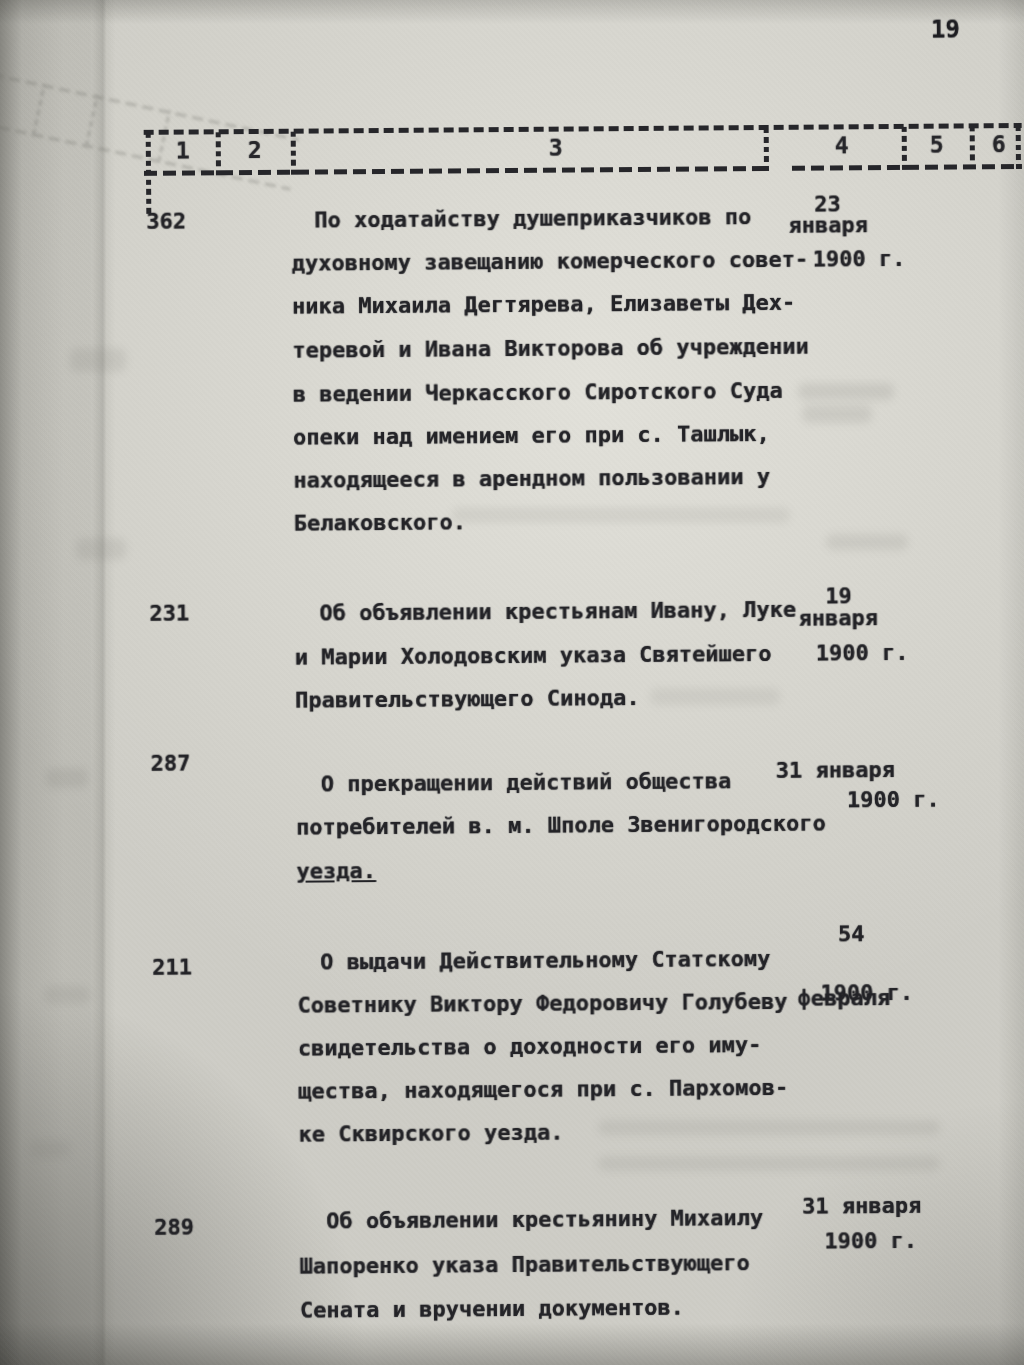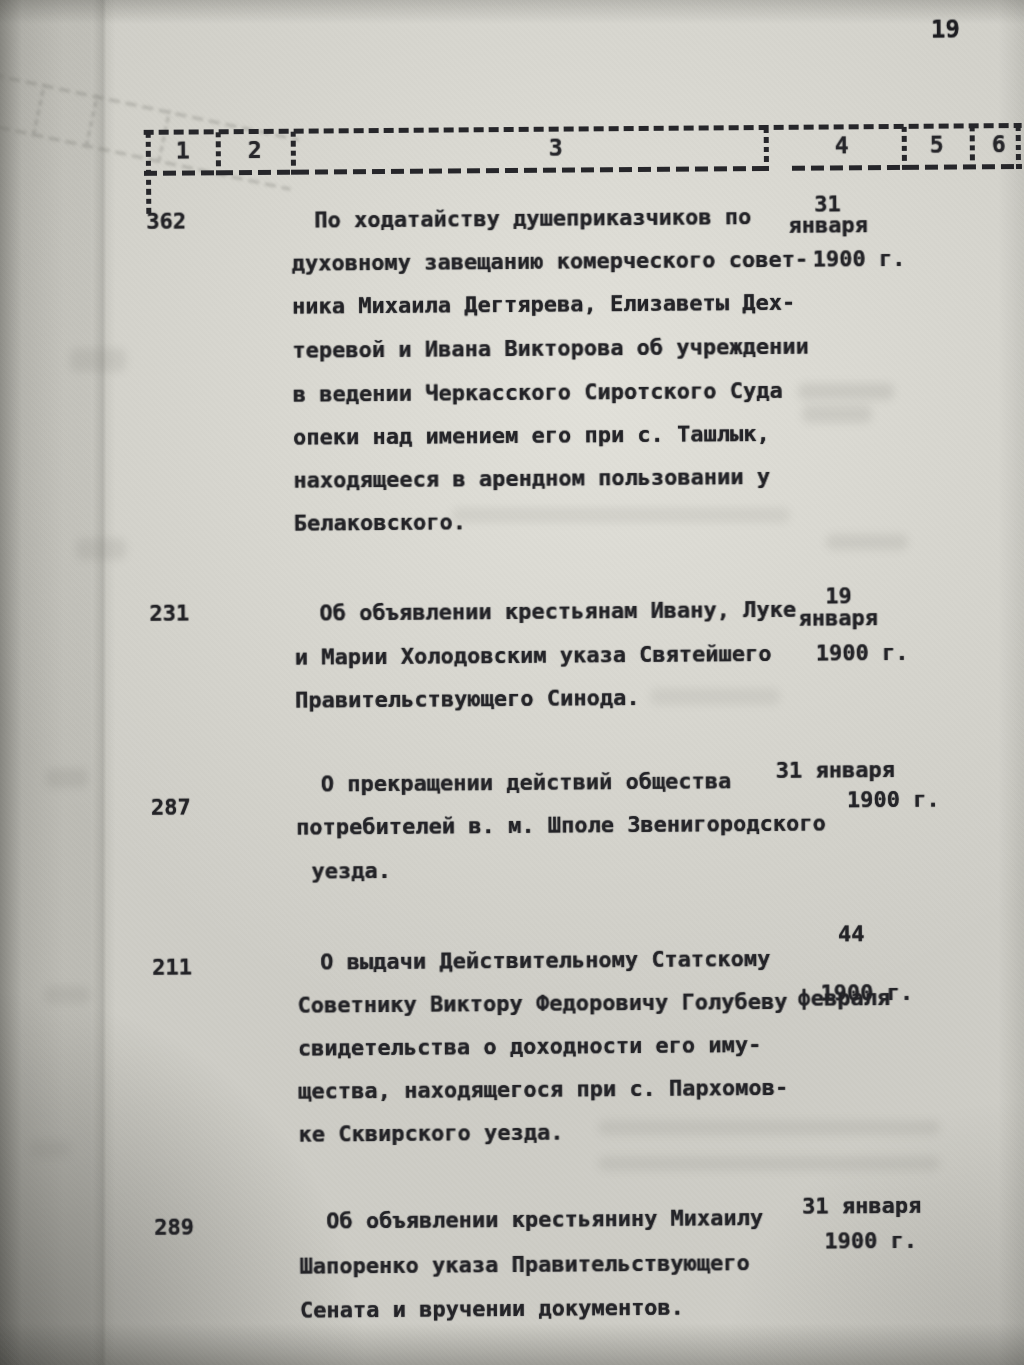--- a/index.html
+++ b/index.html
@@ -107,52 +107,52 @@
     <div>
       <div class="txt" style="left:150px;top:206px;">362</div>
       <div class="txt" style="left:318px;top:206px;">По ходатайству душеприказчиков по</div>
       <div class="txt" style="left:295px;top:249px;">духовному завещанию комерческого совет-</div>
       <div class="txt" style="left:295px;top:292px;">ника Михаила Дегтярева, Елизаветы Дех-</div>
       <div class="txt" style="left:295px;top:336px;">теревой и Ивана Викторова об учреждении</div>
       <div class="txt" style="left:295px;top:380px;">в ведении Черкасского Сиротского Суда</div>
       <div class="txt" style="left:295px;top:423px;">опеки над имением его при с. Ташлык,</div>
       <div class="txt" style="left:295px;top:466px;">находящееся в арендном пользовании у</div>
       <div class="txt" style="left:295px;top:509px;">Белаковского.</div>
-      <div class="txt" style="left:818px;top:194px;">31</div>
+      <div class="txt" style="left:818px;top:194px;">23</div>
       <div class="txt" style="left:792px;top:215px;">января</div>
       <div class="txt" style="left:816px;top:249px;">1900 г.</div>
     </div>
 
     <div>
       <div class="txt" style="left:150px;top:598px;">231</div>
       <div class="txt" style="left:320px;top:599px;">Об объявлении крестьянам Ивану, Луке</div>
       <div class="txt" style="left:295px;top:643px;">и Марии Холодовским указа Святейшего</div>
       <div class="txt" style="left:295px;top:686px;">Правительствующего Синода.</div>
       <div class="txt" style="left:826px;top:586px;">19</div>
       <div class="txt" style="left:799px;top:608px;">января</div>
       <div class="txt" style="left:816px;top:643px;">1900 г.</div>
     </div>
 
     <div>
-      <div class="txt" style="left:150px;top:792px;">287</div>
+      <div class="txt" style="left:150px;top:748px;">287</div>
       <div class="txt" style="left:320px;top:770px;">О прекращении действий общества</div>
       <div class="txt" style="left:295px;top:813px;">потребителей в. м. Шполе Звенигородского</div>
-      <div class="txt" style="left:310px;top:857px;">уезда.</div>
+      <div class="txt" style="left:295px;top:857px;text-decoration:underline;">уезда.</div>
       <div class="txt" style="left:775px;top:760px;">31 января</div>
       <div class="txt" style="left:846px;top:790px;">1900 г.</div>
     </div>
 
     <div>
       <div class="txt" style="left:150px;top:952px;">211</div>
       <div class="txt" style="left:318px;top:948px;">О выдачи Действительному Статскому</div>
       <div class="txt" style="left:295px;top:991px;">Советнику Виктору Федоровичу Голубеву</div>
       <div class="txt" style="left:295px;top:1034px;">свидетельства о доходности его иму-</div>
       <div class="txt" style="left:295px;top:1077px;">щества, находящегося при с. Пархомов-</div>
       <div class="txt" style="left:295px;top:1120px;">ке Сквирского уезда.</div>
-      <div class="txt" style="left:836px;top:924px;">44</div>
+      <div class="txt" style="left:836px;top:924px;">54</div>
       <div class="txt" style="left:795px;top:988px;">февраля</div>
       <div class="txt" style="left:818px;top:983px;">1900 г.</div>
     </div>
 
     <div>
       <div class="txt" style="left:150px;top:1212px;text-align:center;">289</div>
       <div class="txt" style="left:322px;top:1207px;">Об объявлении крестьянину Михаилу</div>
       <div class="txt" style="left:295px;top:1252px;">Шапоренко указа Правительствующего</div>
       <div class="txt" style="left:295px;top:1296px;">Сената и вручении документов.</div>
       <div class="txt" style="left:798px;top:1196px;">31 января</div>

